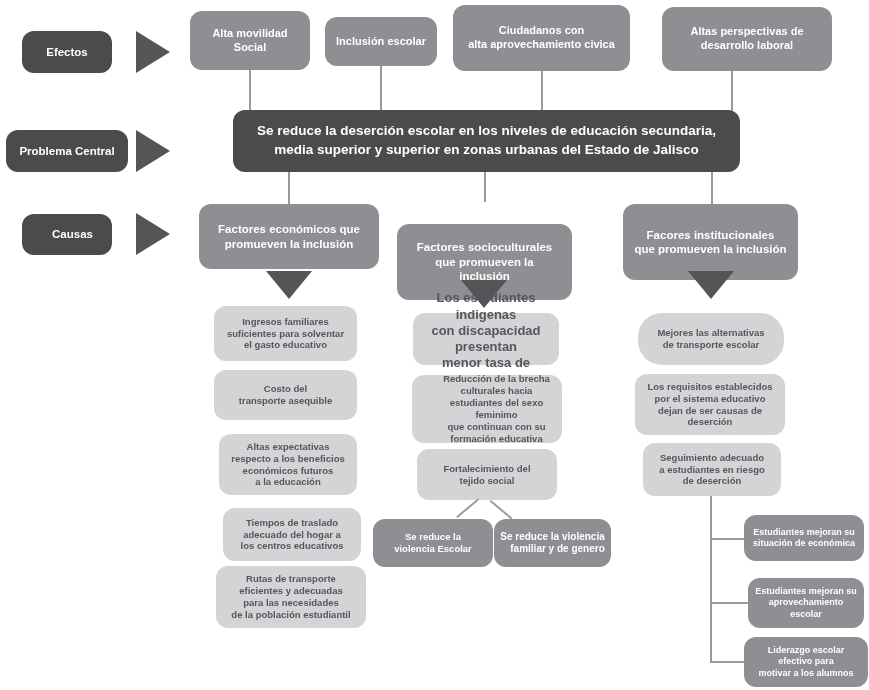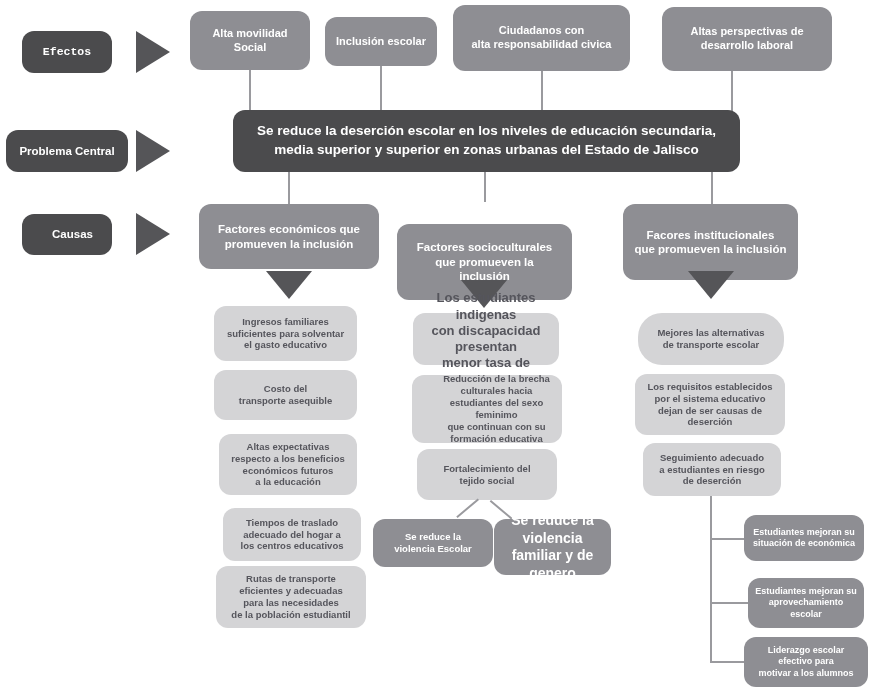--- a/index.html
+++ b/index.html
@@ -75,33 +75,33 @@
     transform-origin: 0 0;
     background: #9a9a9e;
     height: 1.5px;
   }
 </style>
 </head>
 <body>
 
 <div id="canvas">
 
-  <div class="box box-dark" style="left:22px; top:31px; width:90px; height:42px; font-size:11.5px;font-family:Liberation Mono, monospace;">Efectos</div>
+  <div class="box box-dark" style="left:22px; top:31px; width:90px; height:42px; font-size:11.5px;">Efectos</div>
   <div class="box box-dark" style="left:6px; top:130px; width:122px; height:42px; font-size:11.5px;">Problema Central</div>
   <div class="box box-dark" style="left:22px; top:214px; width:90px; height:41px; font-size:11.5px;padding-left:17px;">Causas</div>
 
   <div class="tri-right" style="left:136px; top:31px;"></div>
   <div class="tri-right" style="left:136px; top:130px;"></div>
   <div class="tri-right" style="left:136px; top:213px;"></div>
 
   <div class="box box-mid" style="left:190px; top:11px; width:120px; height:59px; font-size:11px;">Alta movilidad
 Social</div>
   <div class="box box-mid" style="left:325px; top:17px; width:112px; height:49px; font-size:11px;">Inclusión escolar</div>
   <div class="box box-mid" style="left:453px; top:5px; width:177px; height:66px; font-size:11px;">Ciudadanos con
-alta responsabilidad civica</div>
+alta aprovechamiento civica</div>
   <div class="box box-mid" style="left:646px; top:7px; width:170px; height:64px; font-size:11px;margin-left:16px;">Altas perspectivas de
 desarrollo laboral</div>
 
   <div class="vline" style="left:249px; top:70px; height:42px;"></div>
   <div class="vline" style="left:380px; top:66px; height:46px;"></div>
   <div class="vline" style="left:541px; top:71px; height:41px;"></div>
   <div class="vline" style="left:731px; top:71px; height:41px;"></div>
 
   <div class="box box-dark" style="left:233px; top:110px; width:507px; height:62px; font-size:13.5px; line-height:1.4;">Se reduce la deserción escolar en los niveles de educación secundaria,
 media superior y superior en zonas urbanas del Estado de Jalisco</div>
@@ -148,21 +148,21 @@
 que continuan con su
 formación educativa</div>
   <div class="box box-light" style="left:417px; top:449px; width:140px; height:51px; font-size:9.5px;">Fortalecimiento del
 tejido social</div>
 
   <div class="diag" style="left:479px; top:500px; width:28px; transform: rotate(140deg);"></div>
   <div class="diag" style="left:491px; top:500px; width:28px; transform: rotate(40deg);"></div>
 
   <div class="box box-mid" style="left:373px; top:519px; width:120px; height:48px; font-size:9.5px;">Se reduce la
 violencia Escolar</div>
-  <div class="box box-mid" style="left:494px; top:519px; width:117px; height:56px; font-size:14px;">Se reduce la violencia
+  <div class="box box-mid" style="left:494px; top:519px; width:117px; height:48px; font-size:10px;text-align:right;">Se reduce la violencia
 familiar y de genero</div>
 
   <div class="box box-light" style="left:638px; top:313px; width:146px; height:52px; font-size:9.5px;border-radius:24px;">Mejores las alternativas
 de transporte escolar</div>
   <div class="box box-light" style="left:635px; top:374px; width:150px; height:61px; font-size:9.5px;">Los requisitos establecidos
 por el sistema educativo
 dejan de ser causas de
 deserción</div>
   <div class="box box-light" style="left:643px; top:443px; width:138px; height:53px; font-size:9.5px;">Seguimiento adecuado
 a estudiantes en riesgo

